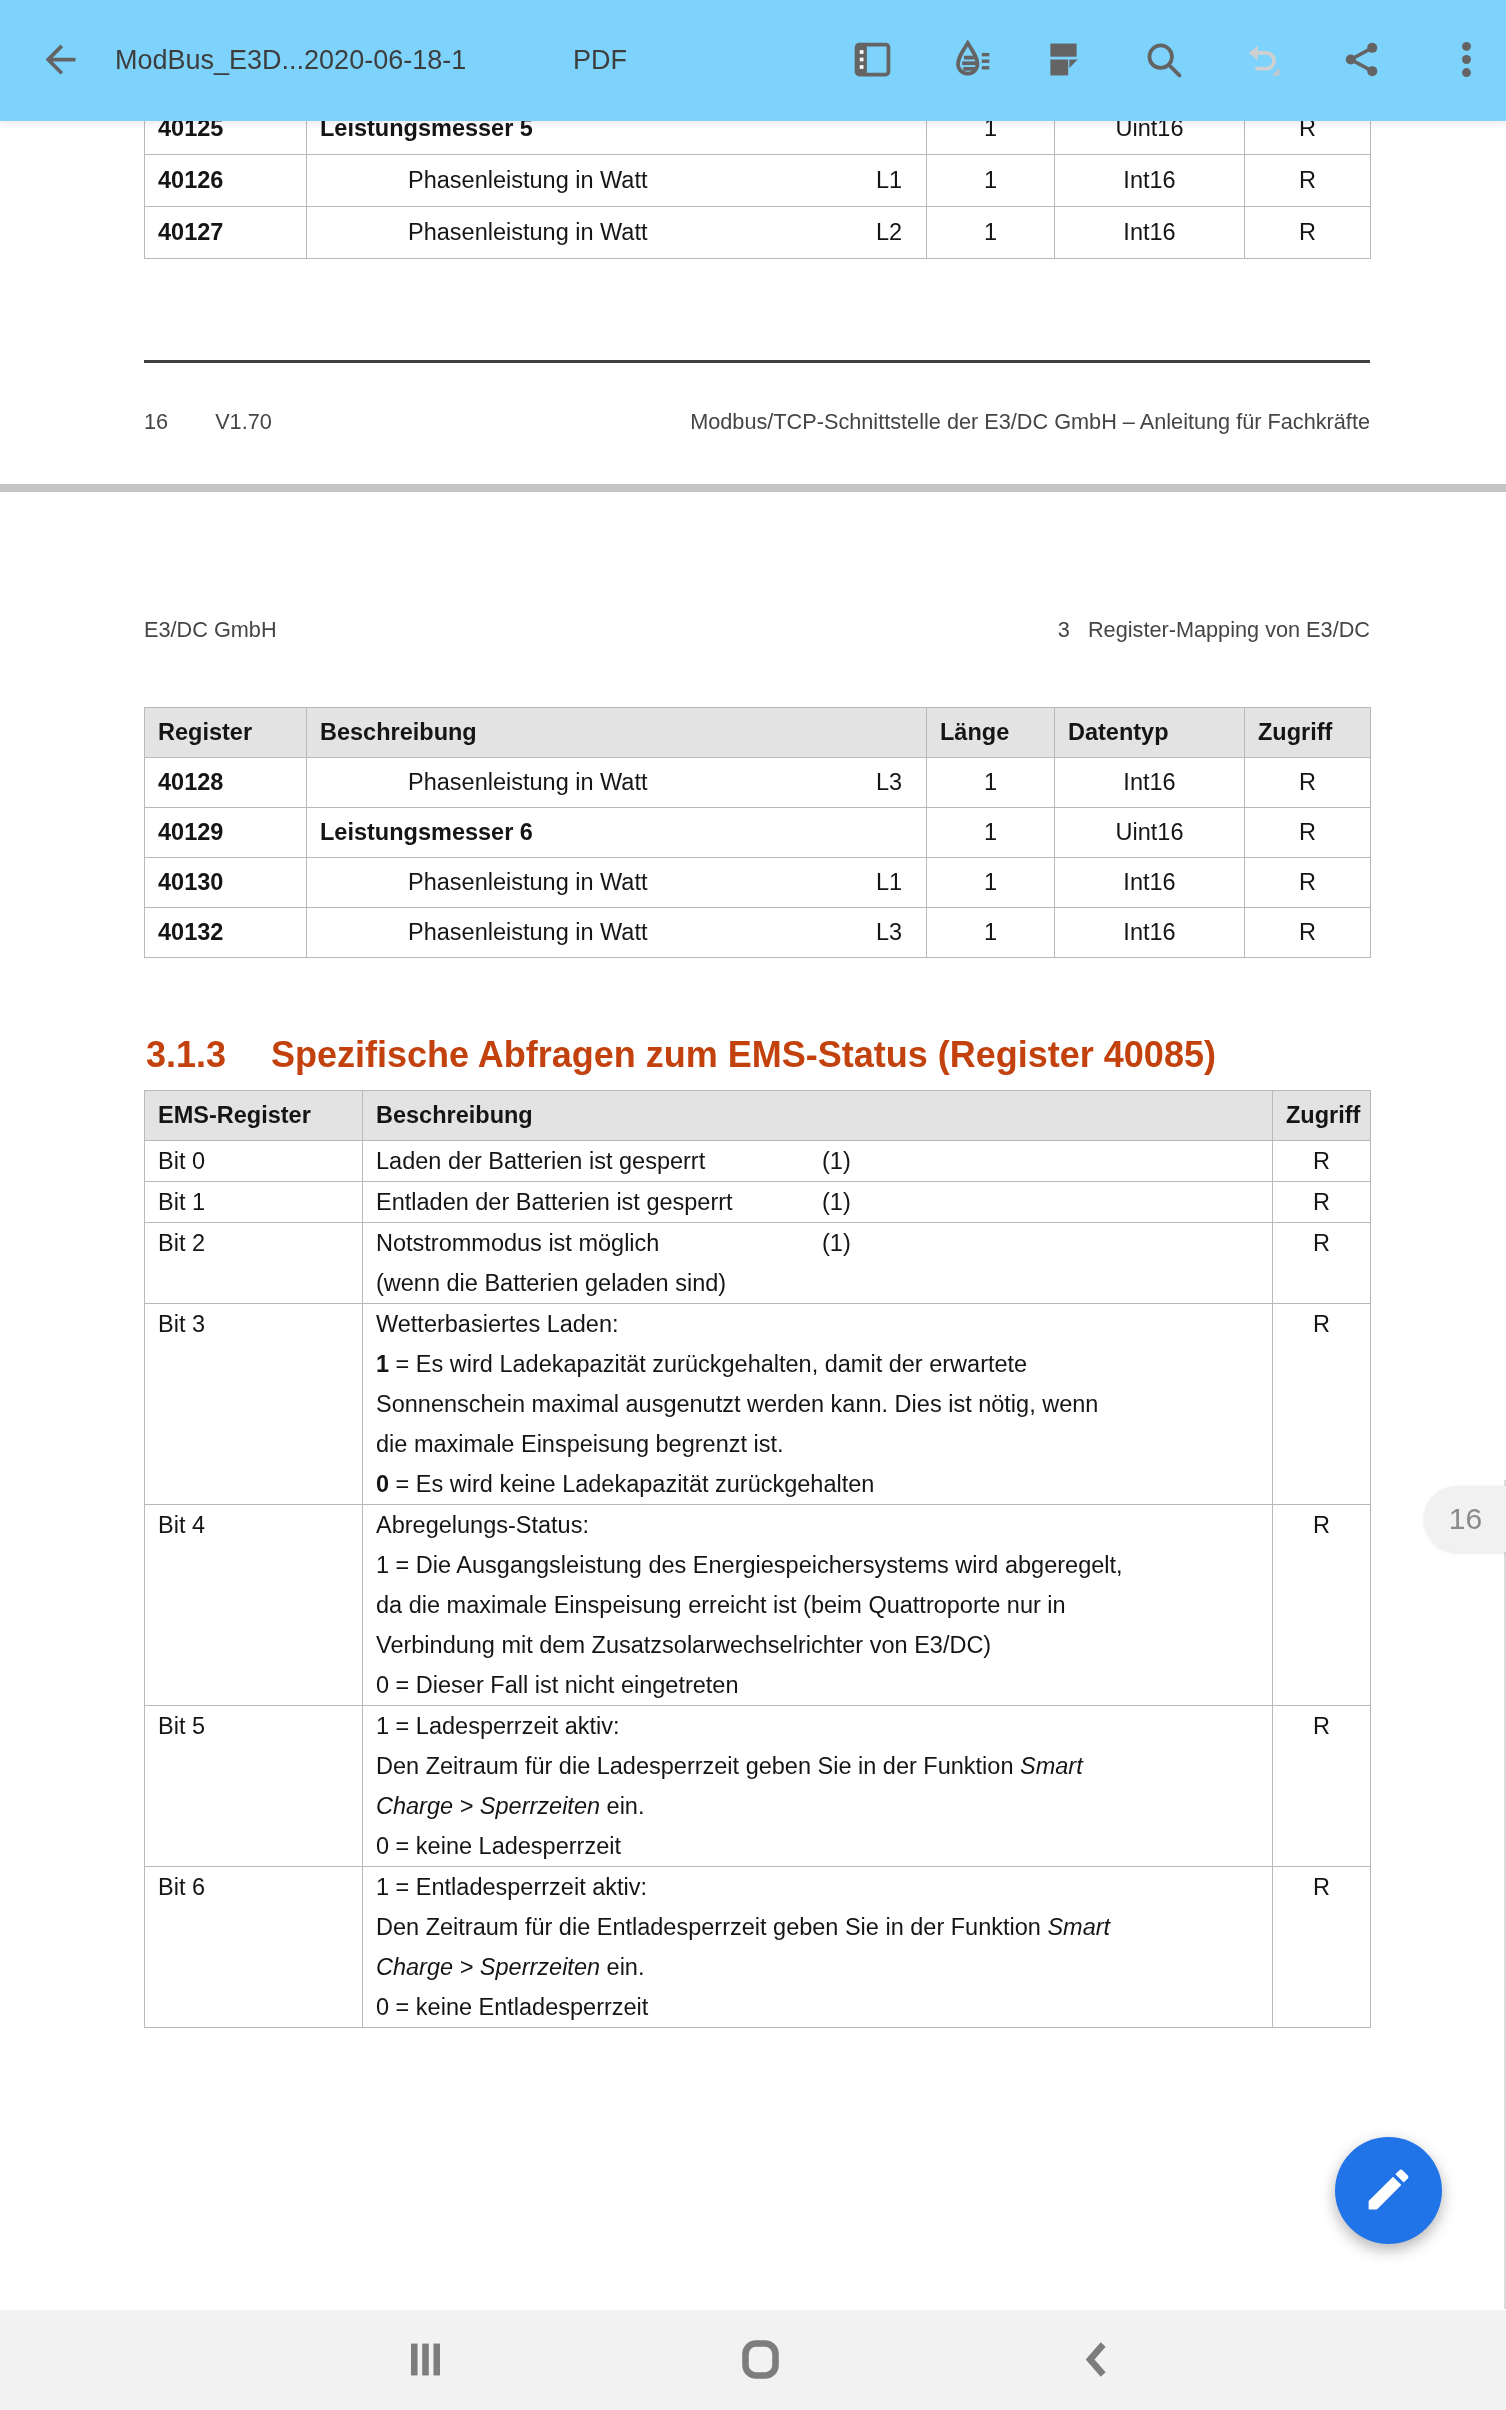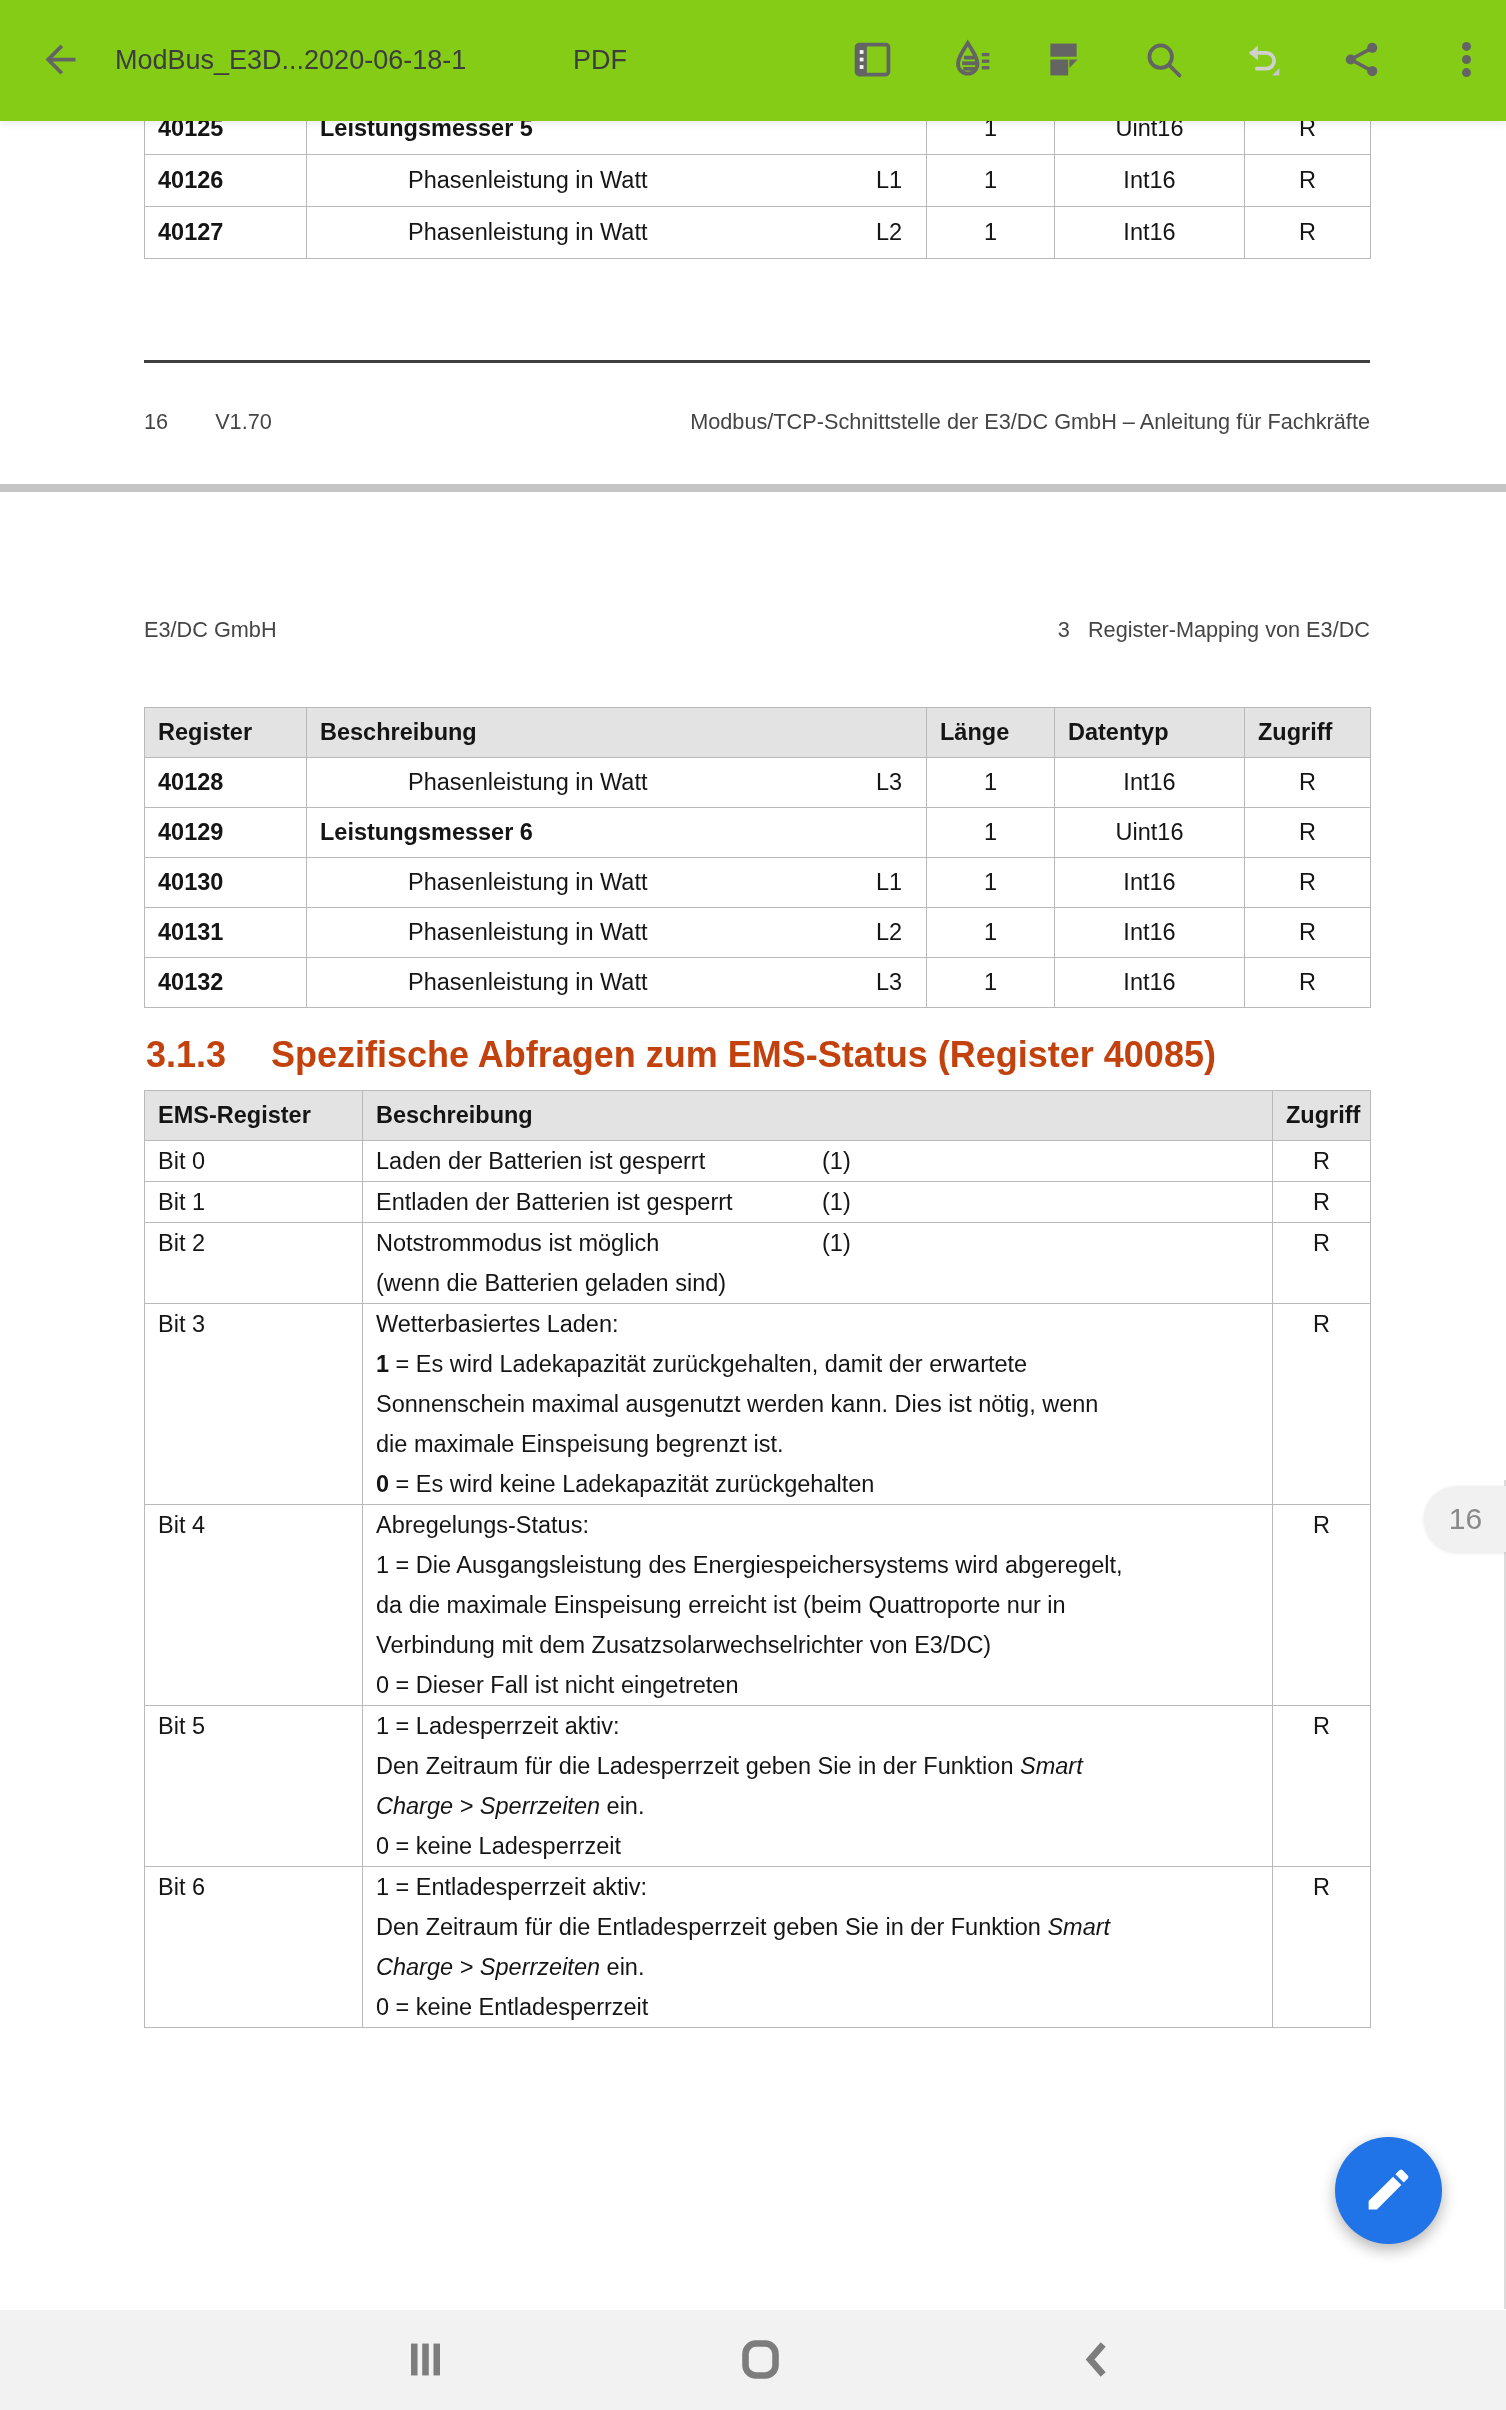--- a/index.html
+++ b/index.html
@@ -1,20 +1,20 @@
 <!DOCTYPE html>
 <html style="font-size:15px"><head>
 <meta charset="utf-8">
 <style>
   html,body{margin:0;padding:0;background:#e8e8e8;}
   .screen{position:relative;width:1507px;height:2411px;background:#ffffff;overflow:hidden;
           font-family:"Liberation Sans", sans-serif;color:#151515;}
 
   
-  .app-bar{position:absolute;top:0;left:0;width:1507px;height:121px;background:#84cc16;
+  .app-bar{position:absolute;top:0;left:0;width:1507px;height:121px;background:#7dd3fc;
            box-shadow:0 3.8px 7.5px rgba(0,0,0,0.08);z-index:20;}
   .ab-btn{position:absolute;top:34px;width:53px;height:53px;display:flex;align-items:center;
           justify-content:center;}
   .ab-title{position:absolute;left:115px;top:0;height:121px;display:flex;align-items:center;
             font-size:27px;color:#3d3d3d;}
   .ab-type{position:absolute;left:573px;top:0;height:121px;display:flex;align-items:center;
            font-size:27px;color:#3d3d3d;}
   .icon-stroke{stroke:#646464;fill:none;stroke-width:2;}
   .icon-fill{fill:#646464;}
   .icon-disabled{stroke:#d0d0d0;fill:none;stroke-width:2;}
@@ -238,27 +238,20 @@
           <td class="c">R</td>
         </tr>
         <tr>
           <td class="reg">40130</td>
           <td><span class="ind desc-tab">Phasenleistung in Watt</span><span>L1</span></td>
           <td class="c">1</td>
           <td class="c">Int16</td>
           <td class="c">R</td>
         </tr>
         <tr>
-          <td class="reg">40131</td>
-          <td><span class="ind desc-tab">Phasenleistung in Watt</span><span>L2</span></td>
-          <td class="c">1</td>
-          <td class="c">Int16</td>
-          <td class="c">R</td>
-        </tr>
-        <tr>
           <td class="reg">40132</td>
           <td><span class="ind desc-tab">Phasenleistung in Watt</span><span>L3</span></td>
           <td class="c">1</td>
           <td class="c">Int16</td>
           <td class="c">R</td>
         </tr>
       </tbody>
   </table>
 
   <div class="heading">

